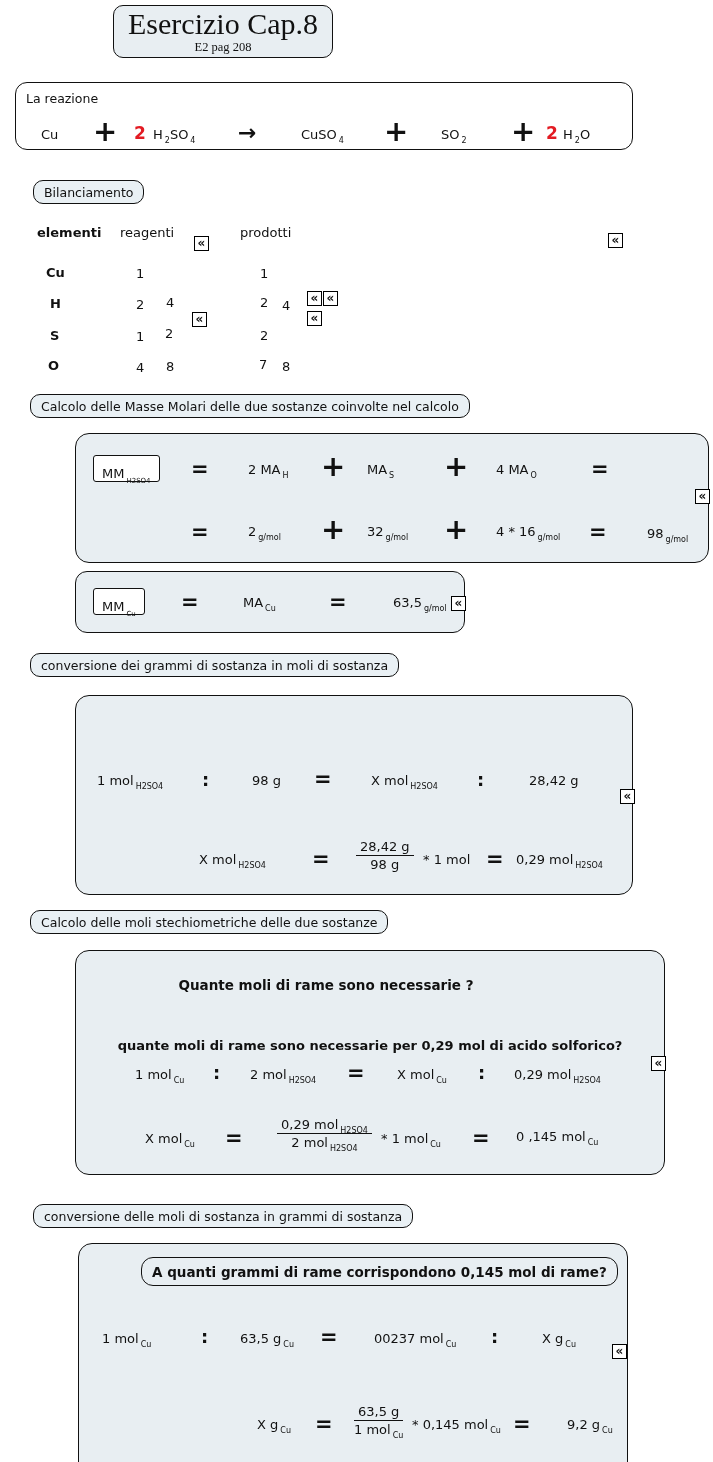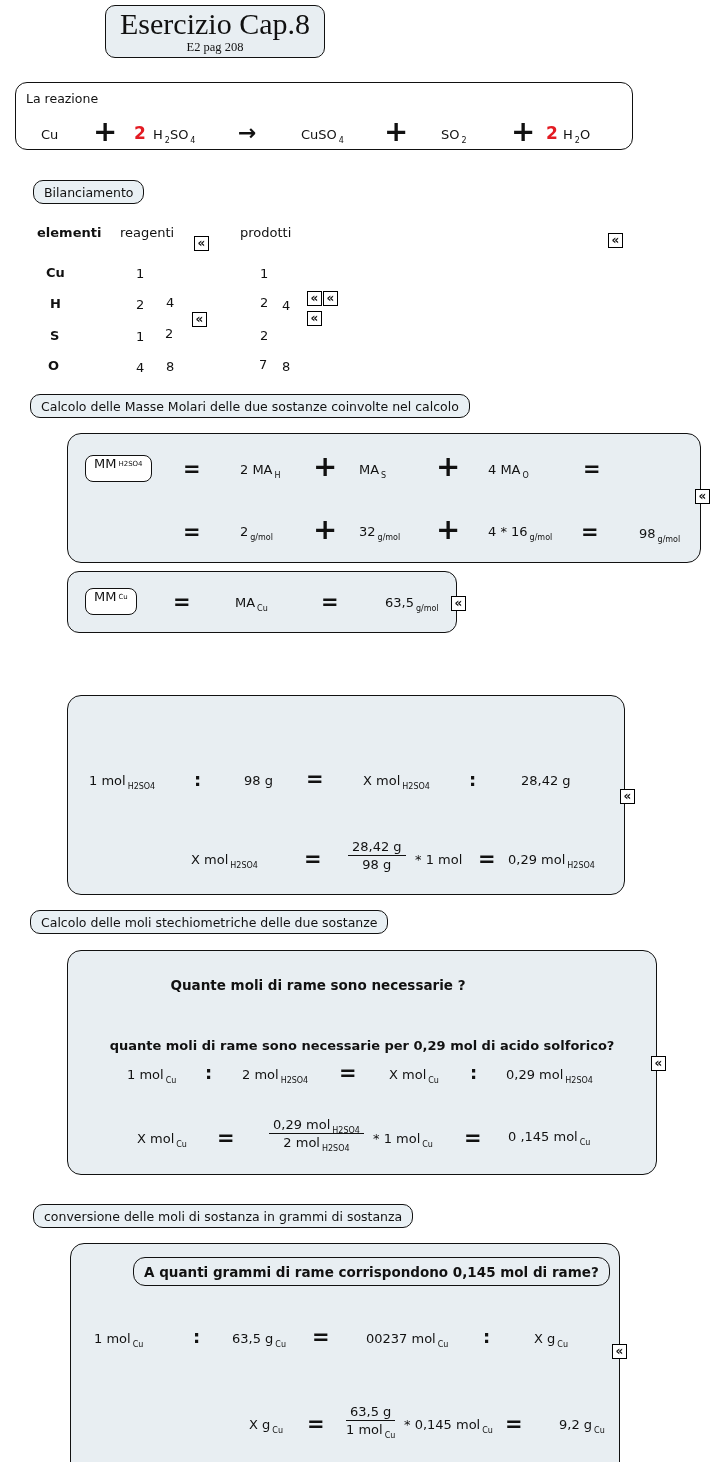--- a/index.html
+++ b/index.html
@@ -7,27 +7,27 @@
         font-family:"DejaVu Sans",sans-serif;color:#111;overflow:hidden;}
   .abs{position:absolute;}
   .t{font-size:13px;white-space:nowrap;}
   .small{font-size:12.5px;}
   .sub{font-size:8px;position:relative;top:4px;margin-left:2px;}
   .eq{font-weight:700;font-size:21px;line-height:1;white-space:nowrap;}
   .plus{font-weight:700;font-size:29px;line-height:1;white-space:nowrap;}
   .arrow{font-weight:700;font-size:22px;line-height:1;}
   .colon{font-weight:800;font-size:18px;line-height:1;}
   .red{color:#e31b23;font-weight:700;font-size:17px;}
-  .bigbox{background:#e8eef2;border:1.6px solid #111;border-radius:14px;box-sizing:border-box;}
+  .bigbox{background:#e8eef2;border:1.6px solid #111;border-radius:14px;box-sizing:border-box;margin-left:8px;}
   .whitebox{background:#fff;border:1.6px solid #111;border-radius:12px;box-sizing:border-box;margin-top:10px;}
   .chip{background:#e9f0f4;border:1.4px solid #111;border-radius:10px;font-size:12.5px;
         display:inline-flex;align-items:center;justify-content:center;white-space:nowrap;
         padding:0 10px;height:24px;box-sizing:border-box;}
-  .mmchip{background:#fff;border:1.5px solid #111;border-radius:8px;display:inline-flex;
-        align-items:flex-start;justify-content:center;white-space:nowrap;padding:0 8px;
+  .mmchip{background:#fff;border:1.5px solid #111;border-radius:3px;display:inline-flex;
+        align-items:flex-end;justify-content:center;white-space:nowrap;padding:0 8px;
         height:27px;box-sizing:border-box;font-size:13px;}
   .marker{width:15px;height:15px;border:1.6px solid #000;background:#fff;font-weight:700;
         font-size:12px;line-height:12px;text-align:center;box-sizing:border-box;}
   .frac{display:inline-flex;flex-direction:column;align-items:center;font-size:13px;white-space:nowrap;}
   .frac .num{padding:0 4px 1px;border-bottom:1.6px solid #111;}
   .frac .den{padding-top:1px;}
   .bold{font-weight:700;}
   .center{text-align:center;}
   .serif{font-family:"Liberation Serif","DejaVu Serif",serif;}
   .qtitle{font-size:13.5px;font-weight:700;white-space:nowrap;}
@@ -149,20 +149,21 @@
       </span>
     <span class="abs eq" style="left:105px;top:20px;">=</span>
     <span class="abs t" style="left:167px;top:23px;">
       <span>MA</span><span class="sub">Cu</span></span>
     <span class="abs eq" style="left:253px;top:20px;">=</span>
     <span class="abs t" style="left:317px;top:23px;">
       <span>63,5</span><span class="sub">g/mol</span></span>
   </div>
   <span class="abs marker" style="left:451px;top:596px;">«</span>
 
+  <div class="abs chip" style="left:30px;top:653px;">conversione dei grammi di sostanza in moli di sostanza</div>
 
   <div class="abs bigbox" style="left:67px;top:695px;width:558px;height:200px;">
 
     <span class="abs t" style="left:21px;top:77px;">
       <span>1 mol</span><span class="sub">H2SO4</span></span>
     <span class="abs colon" style="left:126px;top:75px;">:</span>
     <span class="abs t" style="left:176px;top:77px;">98 g</span>
     <span class="abs eq" style="left:238px;top:73px;">=</span>
     <span class="abs t" style="left:295px;top:77px;">
       <span>X mol</span><span class="sub">H2SO4</span></span>

